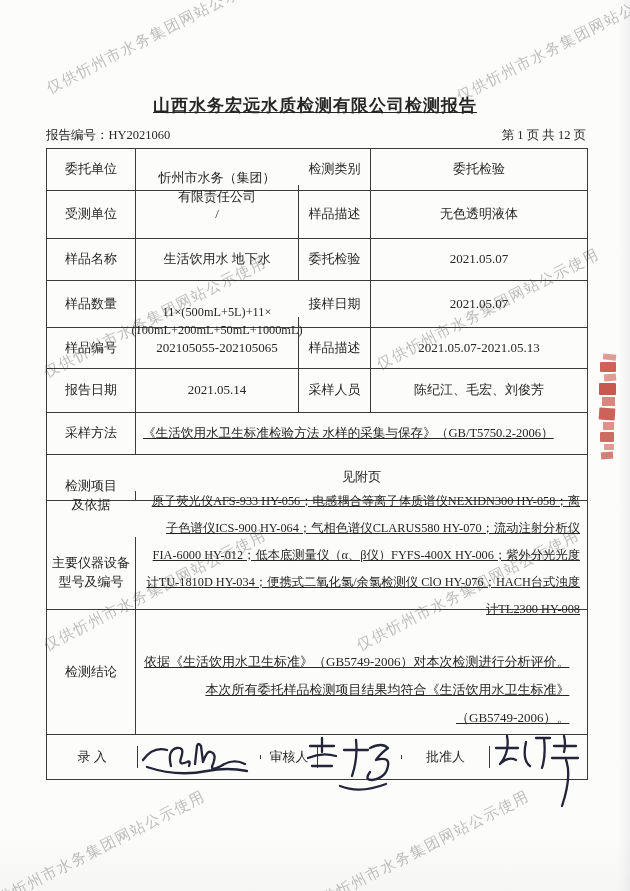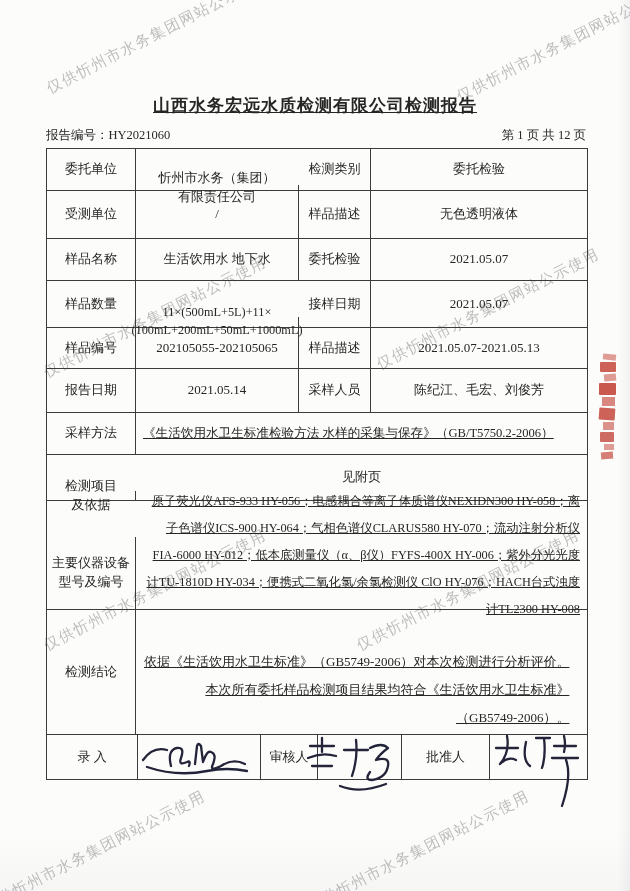--- a/index.html
+++ b/index.html
@@ -19,21 +19,21 @@
   .wmG{left:-16px;top:898px} .wmH{left:308px;top:898px}
   
   .title{position:absolute;left:0;top:94px;width:100%;text-align:center;
          font-size:17px;font-weight:700;letter-spacing:1px;text-decoration:underline;}
   .meta{position:absolute;left:46px;top:127px;width:540px;font-size:12.5px;}
   .meta .right{float:right;}
   
   .tbl{position:absolute;left:46px;top:148px;width:540px;border:1.5px solid #3b3b3b;
        box-sizing:content-box;font-size:13px;}
   .trow{display:flex;border-bottom:1px solid #3b3b3b;box-sizing:border-box;}
-  .trow:last-child{border-bottom:none;}
+  .trow:last-child{border-bottom:none;align-items:center;}
   .cell{display:flex;align-items:center;justify-content:center;text-align:center;
         border-right:1px solid #3b3b3b;box-sizing:border-box;padding:2px 4px;
         line-height:1.45;}
   .cell.last{border-right:none;}
   .cell.left{justify-content:flex-start;text-align:right;text-decoration:underline;}
   .pre{white-space:pre-line;margin-top:36px;}
   .w1{width:89px}.w2{width:163px}.w3{width:72px}.w4{width:216px}
   .wv{width:451px}
   .s1{width:91px}.s2{width:123px}.s3{width:57px}.s4{width:84px}.s5{width:88px}.s6{width:97px}
   .small{font-size:12.3px;}

